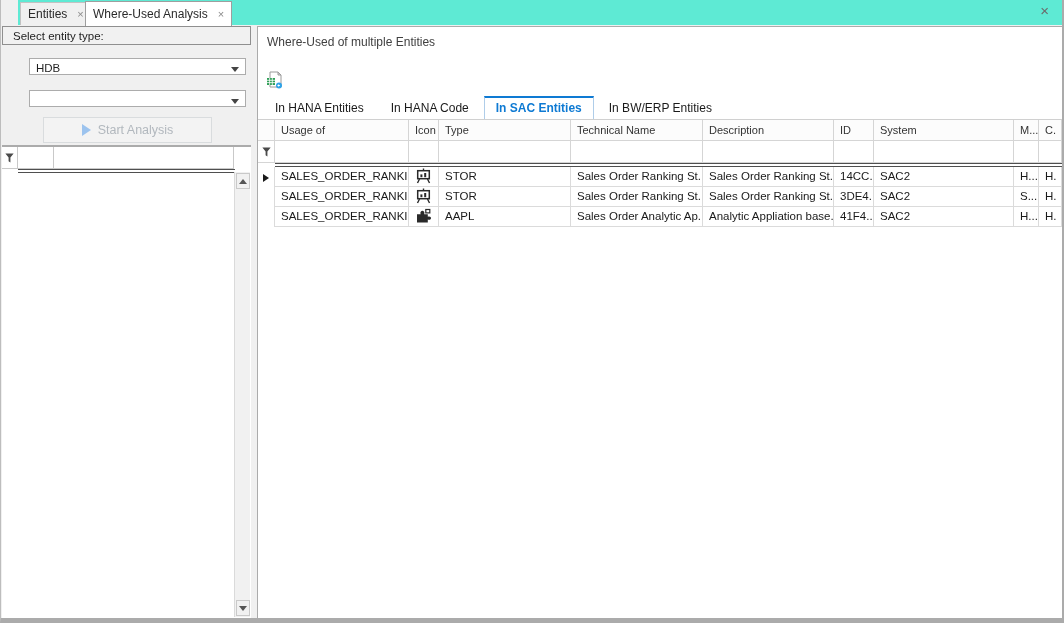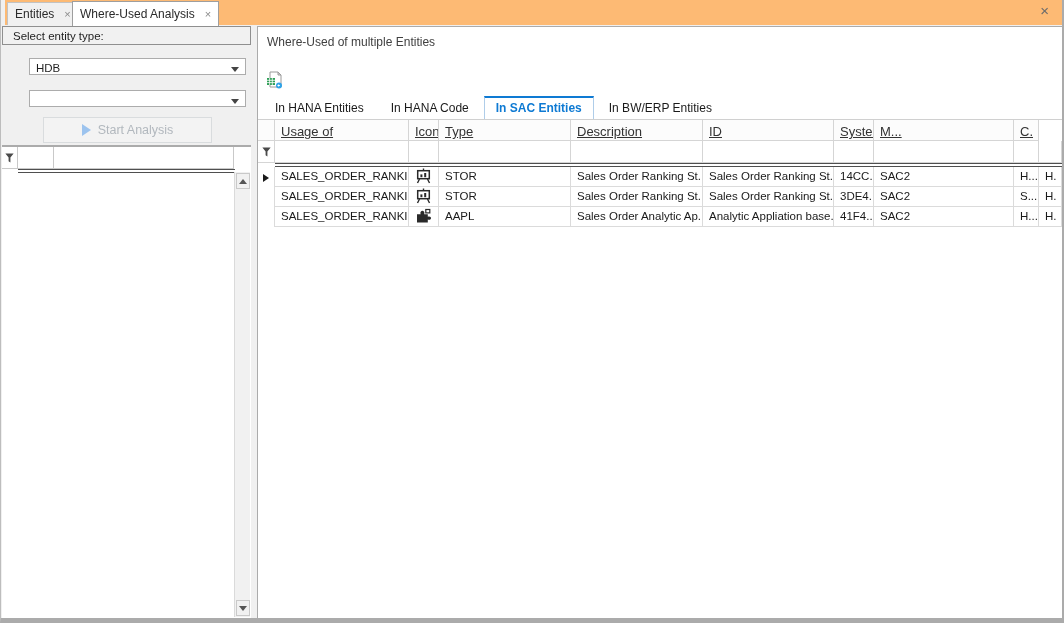--- a/index.html
+++ b/index.html
@@ -9,21 +9,21 @@
   #window{
     position:relative; width:1064px; height:623px;
     background:#F0F0F0;
     border-left:1px solid #BDBDBD;
     border-right:2px solid #ABABAB;
     border-bottom:5px solid #ABABAB;
     overflow:hidden;
   }
 
   
-  .tabstrip{ position:absolute; top:0; left:4px; right:0; height:25px; background:#fdba74; }
+  .tabstrip{ position:absolute; top:0; left:17px; right:0; height:25px; background:#5eead4; }
   .doc-tab{
     position:absolute; display:flex; align-items:center;
     font-size:12px; color:#2a2a2a; padding:0 7px;
   }
   .doc-tab .tab-x{ margin-left:10px; color:#8a8a8a; font-size:11px; line-height:1; }
   .doc-tab.inactive{
     top:2px; height:23px; background:#F0F0F0; border:1px solid #C2C2C2; border-bottom:none;
   }
   .doc-tab.active{
     top:1px; height:25px; background:#FFFFFF; border:1px solid #9E9E9E; border-bottom:none; z-index:2;
@@ -125,21 +125,21 @@
   .grid-row{
     display:grid;
     grid-template-columns:17px 134px 30px 132px 132px 131px 40px 140px 25px minmax(0,1fr);
   }
   .grid-row > div{
     overflow:hidden; white-space:nowrap;
   }
   .hdr{ height:22px; border-top:1px solid #D0D0D0; }
   .hdr > div{
     background:#FCFCFC; border-right:1px solid #D5D5D5; border-bottom:1px solid #D5D5D5;
-    font-size:13px; color:#333; padding:4px 0 0 6px;text-decoration:underline;
+    font-size:11px; color:#333; padding:4px 0 0 6px;
   }
   .hdr > div.ind{ padding:0; }
   .flt{ height:22px; }
   .flt > div{
     background:#FFF; border-right:1px solid #D5D5D5; border-bottom:1px solid #D5D5D5;
     display:flex; align-items:center;
   }
   .flt > div.ind{ justify-content:center; }
   .dbl-line{
     margin-left:17px; height:4px; background:#FFF;
@@ -242,20 +242,21 @@
       <div class="subtab">In BW/ERP Entities</div>
     </div>
 
     <div class="grid">
 
       <div class="grid-row hdr">
         <div class="ind"></div>
         <div>Usage of</div>
         <div>Icon</div>
         <div>Type</div>
+        <div>Technical Name</div>
         <div>Description</div>
         <div>ID</div>
         <div>System</div>
         <div>M...</div>
         <div>C.</div>
       </div>
 
       <div class="grid-row flt">
         <div class="ind">
           <svg width="11" height="12" viewBox="0 0 12 12">

